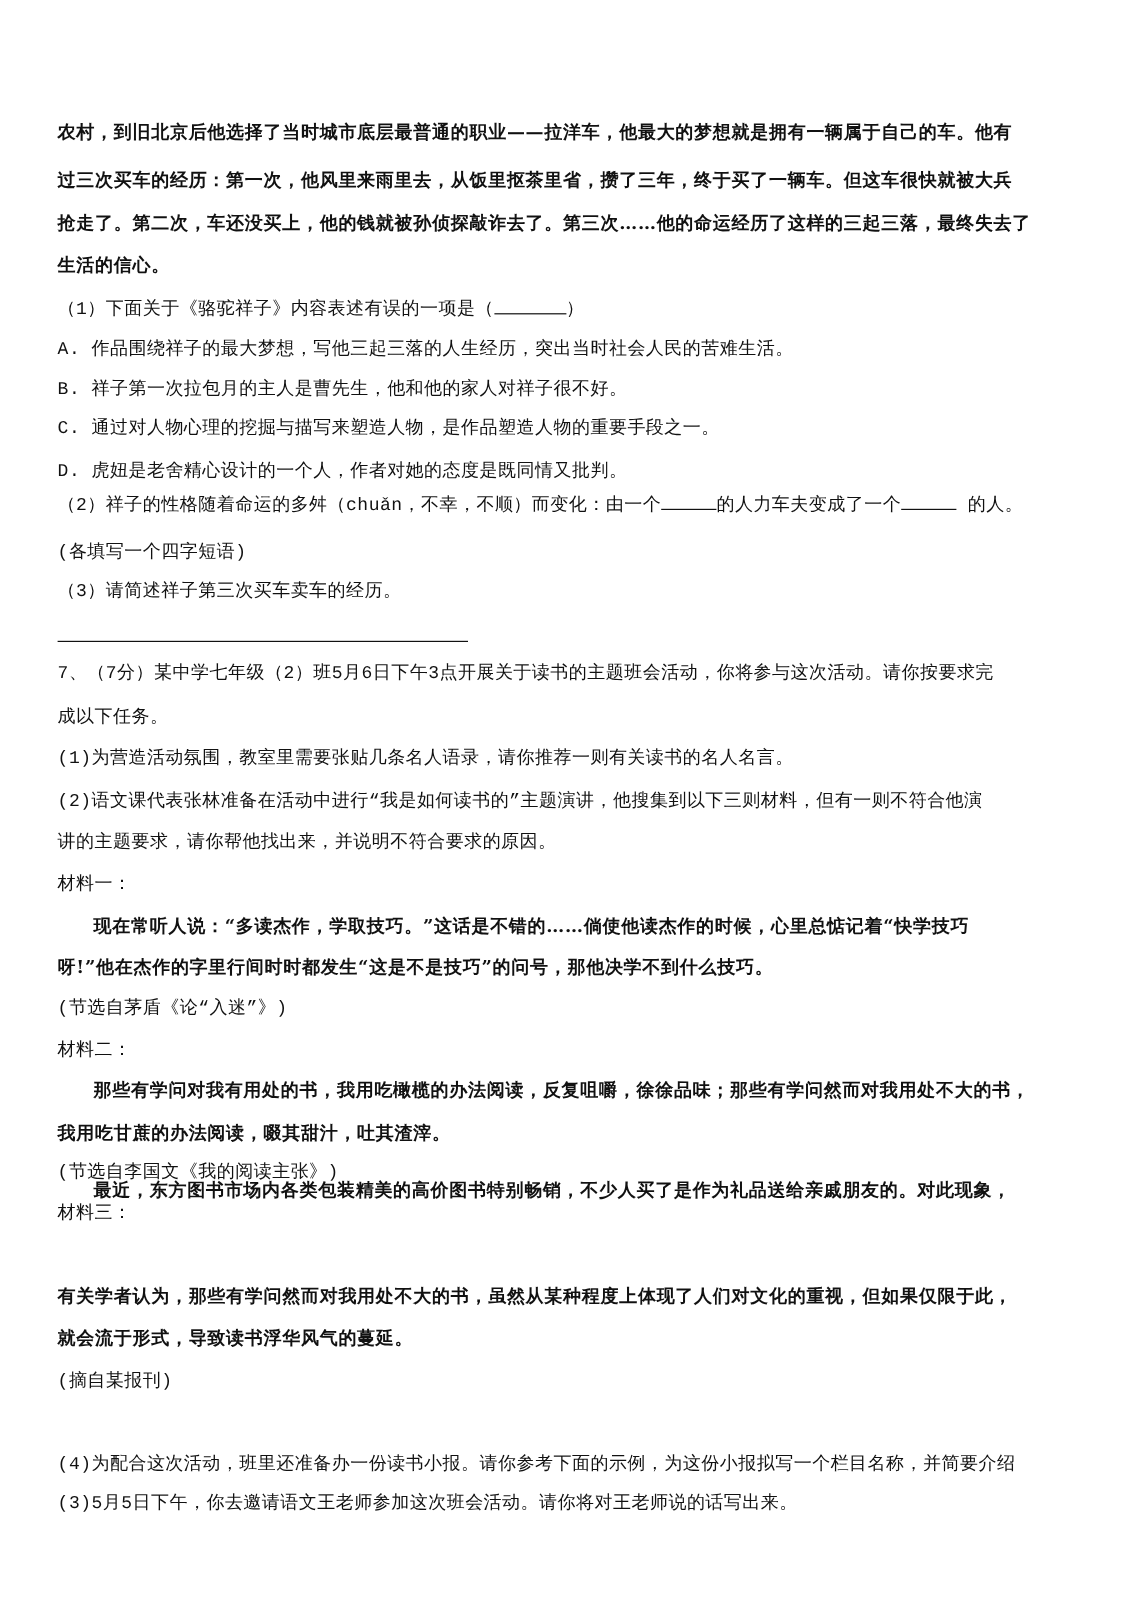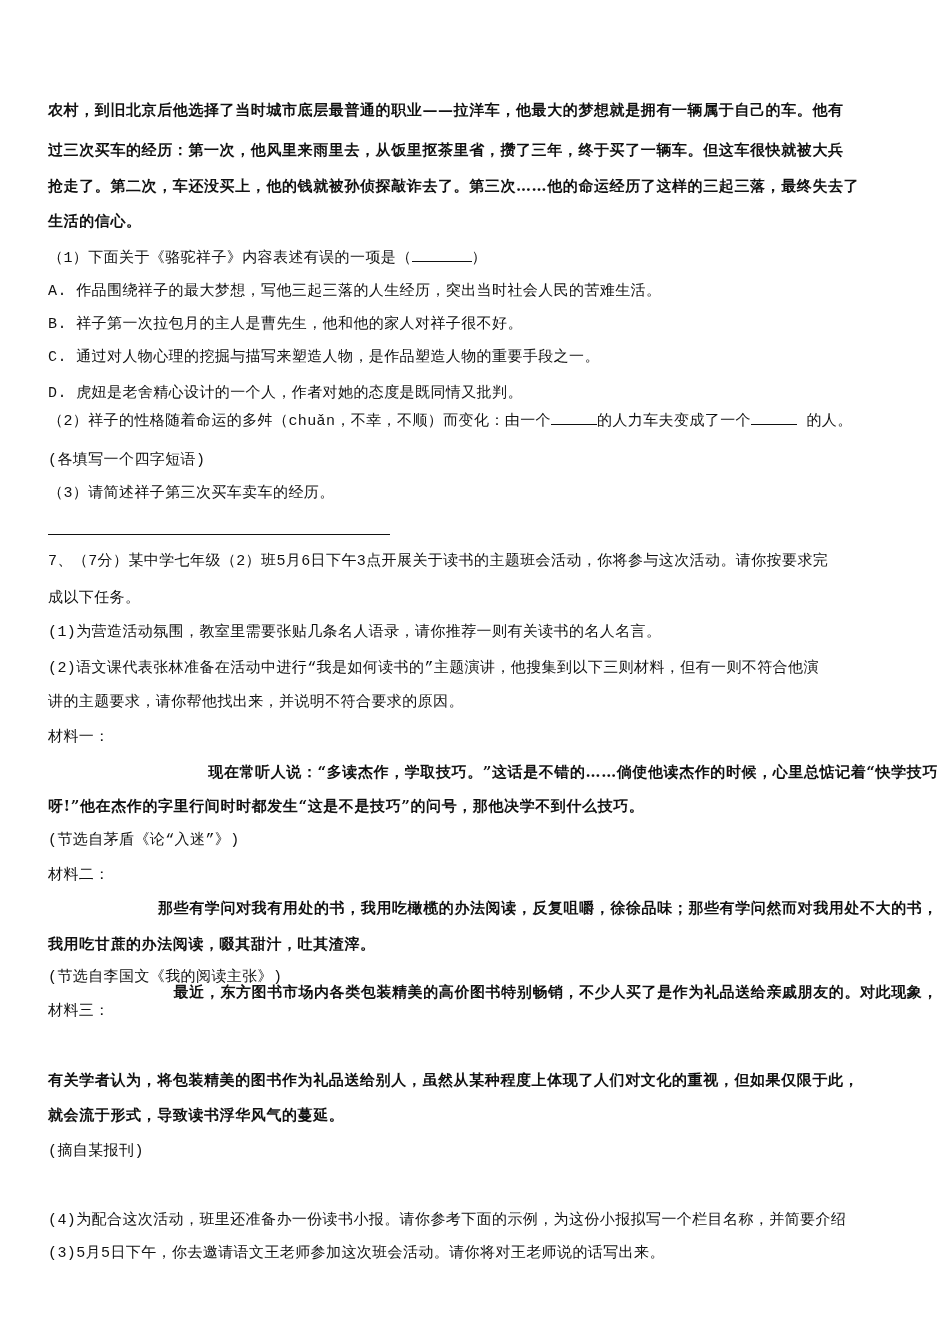--- a/index.html
+++ b/index.html
@@ -1,21 +1,21 @@
 <!DOCTYPE html>
 <html><head>
 <meta charset="utf-8">
 <style>
   html, body { margin: 0; padding: 0; background: #ffffff; }
   body { width: 950px; height: 1344px; position: relative; overflow: hidden;
          font-family: "DejaVu Serif", "Liberation Serif", serif; color: #111; }
   .line { position: absolute; left: 48px; width: 860px; font-size: 15px; line-height: 20px;
           white-space: nowrap; font-weight: bold; letter-spacing: 0.6px; }
   .sans { font-family: Liberation Mono, monospace; font-weight: normal; letter-spacing: 0.4px; }
-  .indent { padding-left: 30px; text-align: right; }
+  .indent { padding-left: 30px; }
   .blank { display: inline-block; border-bottom: 1px solid #111; height: 14px; vertical-align: baseline; }
   .rule { position: absolute; left: 48px; width: 342px; height: 0; border-top: 1px solid #111; }
 </style>
 </head>
 <body>
 
 <div>
 
   <div class="line" style="top:100px">农村，到旧北京后他选择了当时城市底层最普通的职业——拉洋车，他最大的梦想就是拥有一辆属于自己的车。他有</div>
   <div class="line" style="top:140px">过三次买车的经历：第一次，他风里来雨里去，从饭里抠茶里省，攒了三年，终于买了一辆车。但这车很快就被大兵</div>
@@ -58,20 +58,20 @@
   <div class="line" style="top:796px">呀!”他在杰作的字里行间时时都发生“这是不是技巧”的问号，那他决学不到什么技巧。</div>
   <div class="line sans" style="top:831px">(节选自茅盾《论“入迷”》)</div>
 
   <div class="line sans" style="top:866px">材料二：</div>
   <div class="line indent" style="top:898px">那些有学问对我有用处的书，我用吃橄榄的办法阅读，反复咀嚼，徐徐品味；那些有学问然而对我用处不大的书，</div>
   <div class="line" style="top:934px">我用吃甘蔗的办法阅读，啜其甜汁，吐其渣滓。</div>
   <div class="line sans" style="top:968px">(节选自李国文《我的阅读主张》)</div>
 
   <div class="line sans" style="top:1002px">材料三：</div>
   <div class="line indent" style="top:982px">最近，东方图书市场内各类包装精美的高价图书特别畅销，不少人买了是作为礼品送给亲戚朋友的。对此现象，</div>
-  <div class="line" style="top:1070px">有关学者认为，将包装精美的图书作为礼品送给别人，虽然从某种程度上体现了人们对文化的重视，但如果仅限于此，</div>
+  <div class="line" style="top:1070px">有关学者认为，那些有学问然而对我用处不大的书，虽然从某种程度上体现了人们对文化的重视，但如果仅限于此，</div>
   <div class="line" style="top:1105px">就会流于形式，导致读书浮华风气的蔓延。</div>
   <div class="line sans" style="top:1142px">(摘自某报刊)</div>
 
   <div class="line sans" style="top:1244px">(3)5月5日下午，你去邀请语文王老师参加这次班会活动。请你将对王老师说的话写出来。</div>
   <div class="line sans" style="top:1211px">(4)为配合这次活动，班里还准备办一份读书小报。请你参考下面的示例，为这份小报拟写一个栏目名称，并简要介绍</div>
 
 </div>
 
 </body></html>

